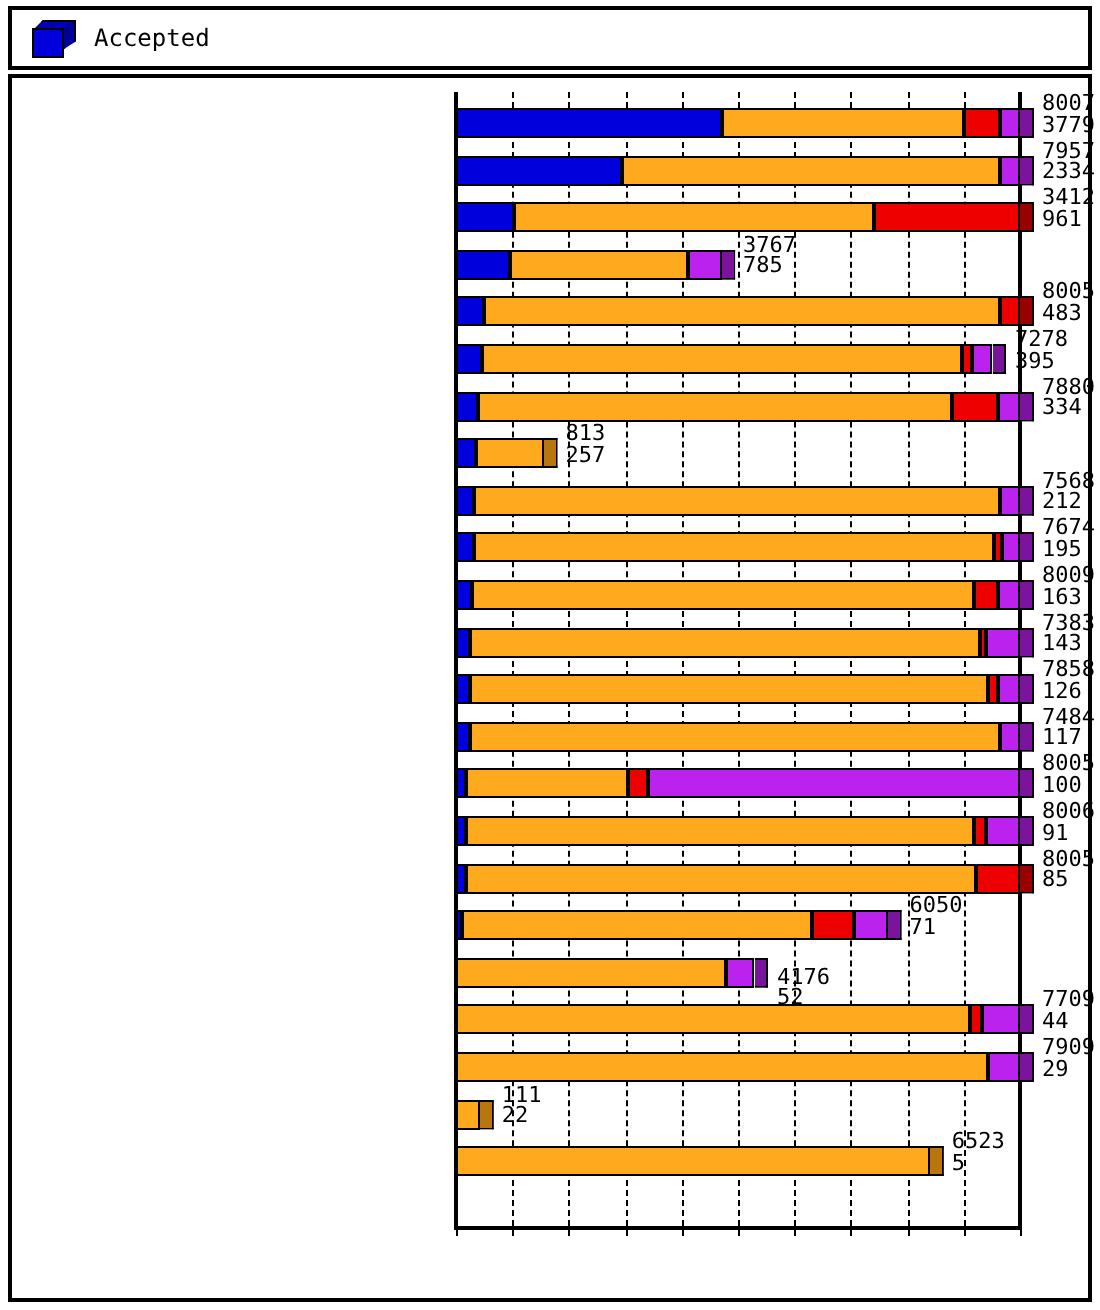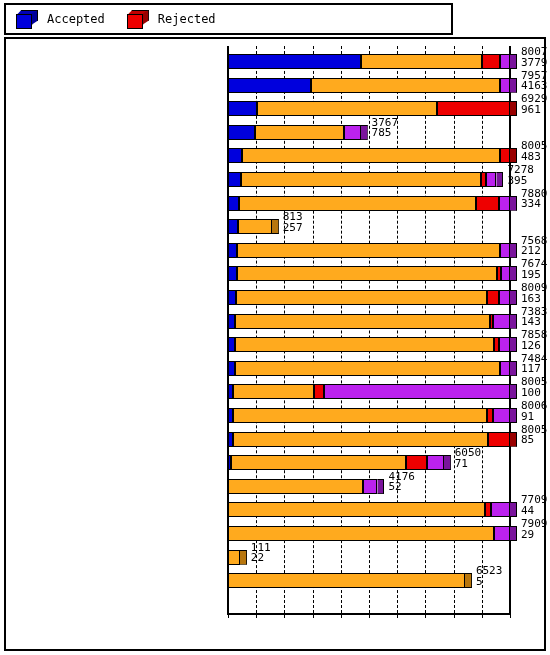--- a/index.html
+++ b/index.html
@@ -1,20 +1,20 @@
 <!DOCTYPE html>
 <html><head>
 <meta charset="utf-8">
 <style>
   html,body{margin:0;padding:0;background:#fff;}
   body{width:550px;height:655px;font-family:"DejaVu Sans Mono","Liberation Mono",monospace;-webkit-font-smoothing:none;}
   #root{position:relative;width:550px;height:655px;overflow:hidden;background:#ffffff;}
 
   
-  #legend{position:absolute;left:4px;top:3px;width:449px;height:32px;border:2px solid #000;box-sizing:border-box;background:#fff;}
+  #legend{position:absolute;left:4px;top:3px;width:542px;height:32px;border:2px solid #000;box-sizing:border-box;background:#fff;}
   .legend-inner{display:flex;align-items:center;height:100%;padding-left:10px;gap:0px;}
   .legend-item{display:flex;align-items:center;margin-right:22px;}
   .cube{position:relative;width:22px;height:19px;margin-right:9px;}
   .cube .face{position:absolute;left:0;top:4px;width:16px;height:15px;border:1px solid #000;box-sizing:border-box;}
   .cube .side{position:absolute;left:16px;top:0px;width:6px;height:15px;border:1px solid #000;border-left:none;box-sizing:border-box;
       clip-path:polygon(0% 26%,100% 0%,100% 74%,0% 100%);}
   .cube .top{position:absolute;left:0px;top:0px;width:22px;height:6px;border:1px solid #000;box-sizing:border-box;
       clip-path:polygon(0% 100%,27% 0%,100% 0%,73% 100%);}
   .legend-label{font-size:12px;color:#000;line-height:12px;letter-spacing:0px;}
 
@@ -47,28 +47,20 @@
 
   <div id="legend">
     <div class="legend-inner" id="legend-inner">
         <div class="legend-item">
           <span class="cube">
             <span class="top" style="background: rgb(0, 0, 181);"></span>
             <span class="side" style="background: rgb(0, 0, 153);"></span>
             <span class="face" style="background: rgb(0, 0, 221);"></span>
           </span>
           <span class="legend-label">Accepted</span>
-        </div>
-        <div class="legend-item">
-          <span class="cube">
-            <span class="top" style="background: rgb(192, 0, 0);"></span>
-            <span class="side" style="background: rgb(153, 0, 0);"></span>
-            <span class="face" style="background: rgb(238, 0, 0);"></span>
-          </span>
-          <span class="legend-label">Rejected</span>
         </div>
       </div>
   </div>
 
   <div id="frame">
     <div id="axis-v"></div>
     <div id="axis-v2"></div>
     <div id="axis-h"></div>
     <div id="grid">
         <div class="gridline" style="left: 250.2px; top: 7px;"></div>
@@ -104,35 +96,35 @@
             <div class="segtop" style="left: 1px; top: -7px; width: 90.626px; background: rgb(0, 0, 181);"></div>
             <div class="segtop" style="left: 83.626px; top: -7px; width: 197.504px; background: rgb(224, 144, 15);"></div>
             <div class="segtop" style="left: 273.13px; top: -7px; width: 17.87px; background: rgb(154, 24, 196);"></div>
             <div class="capside" style="left: 282px; top: 0px; background: rgb(122, 20, 156);"></div>
             <div class="seg" style="left: 0px; width: 82.626px; background: rgb(0, 0, 221);"></div>
             <div class="seg" style="left: 82.626px; width: 189.504px; background: rgb(255, 170, 30);"></div>
             <div class="seg" style="left: 272.13px; width: 9.87px; background: rgb(187, 34, 238);"></div>
           </div>
           <div class="vals" style="left: 515px; top: 0px;">
             <span>7957</span>
-            <span>4163</span>
+            <span>2334</span>
           </div>
         </div>
         <div class="row" style="top: 55.2px;">
           <div class="bar" style="left: 222px; width: 282px;">
             <div class="segtop" style="left: 1px; top: -7px; width: 36.764px; background: rgb(0, 0, 181);"></div>
             <div class="segtop" style="left: 29.764px; top: -7px; width: 187.916px; background: rgb(224, 144, 15);"></div>
             <div class="segtop" style="left: 209.68px; top: -7px; width: 81.32px; background: rgb(192, 0, 0);"></div>
             <div class="capside" style="left: 282px; top: 0px; background: rgb(153, 0, 0);"></div>
             <div class="seg" style="left: 0px; width: 28.764px; background: rgb(0, 0, 221);"></div>
             <div class="seg" style="left: 28.764px; width: 179.916px; background: rgb(255, 170, 30);"></div>
             <div class="seg" style="left: 208.68px; width: 73.32px; background: rgb(238, 0, 0);"></div>
           </div>
           <div class="vals" style="left: 515px; top: 0px;">
-            <span>6929</span>
+            <span>3412</span>
             <span>961</span>
           </div>
         </div>
         <div class="row" style="top: 78.8px;">
           <div class="bar" style="left: 222px; width: 282px;">
             <div class="segtop" style="left: 1px; top: -7px; width: 34.79px; background: rgb(0, 0, 181);"></div>
             <div class="segtop" style="left: 27.79px; top: -7px; width: 97.112px; background: rgb(224, 144, 15);"></div>
             <div class="segtop" style="left: 116.902px; top: -7px; width: 24.638px; background: rgb(154, 24, 196);"></div>
             <div class="capside" style="left: 132.54px; top: 0px; background: rgb(122, 20, 156);"></div>
             <div class="seg" style="left: 0px; width: 26.79px; background: rgb(0, 0, 221);"></div>
@@ -371,21 +363,21 @@
           </div>
         </div>
         <div class="row" style="top: 432.8px;">
           <div class="bar" style="left: 222px; width: 282px;">
             <div class="segtop" style="left: 1px; top: -7px; width: 143.36px; background: rgb(224, 144, 15);"></div>
             <div class="segtop" style="left: 136.36px; top: -7px; width: 22.1px; background: rgb(154, 24, 196);"></div>
             <div class="capside" style="left: 149.46px; top: 0px; background: rgb(122, 20, 156);"></div>
             <div class="seg" style="left: 0px; width: 135.36px; background: rgb(255, 170, 30);"></div>
             <div class="seg" style="left: 135.36px; width: 14.1px; background: rgb(187, 34, 238);"></div>
           </div>
-          <div class="vals" style="left: 382.46px; top: 0px;">
+          <div class="vals" style="left: 382.46px; top: 12px;">
             <span>4176</span>
             <span>52</span>
           </div>
         </div>
         <div class="row" style="top: 456.4px;">
           <div class="bar" style="left: 222px; width: 282px;">
             <div class="segtop" style="left: 1px; top: -7px; width: 264.62px; background: rgb(224, 144, 15);"></div>
             <div class="segtop" style="left: 257.62px; top: -7px; width: 14.204px; background: rgb(192, 0, 0);"></div>
             <div class="segtop" style="left: 263.824px; top: -7px; width: 27.176px; background: rgb(154, 24, 196);"></div>
             <div class="capside" style="left: 282px; top: 0px; background: rgb(122, 20, 156);"></div>

